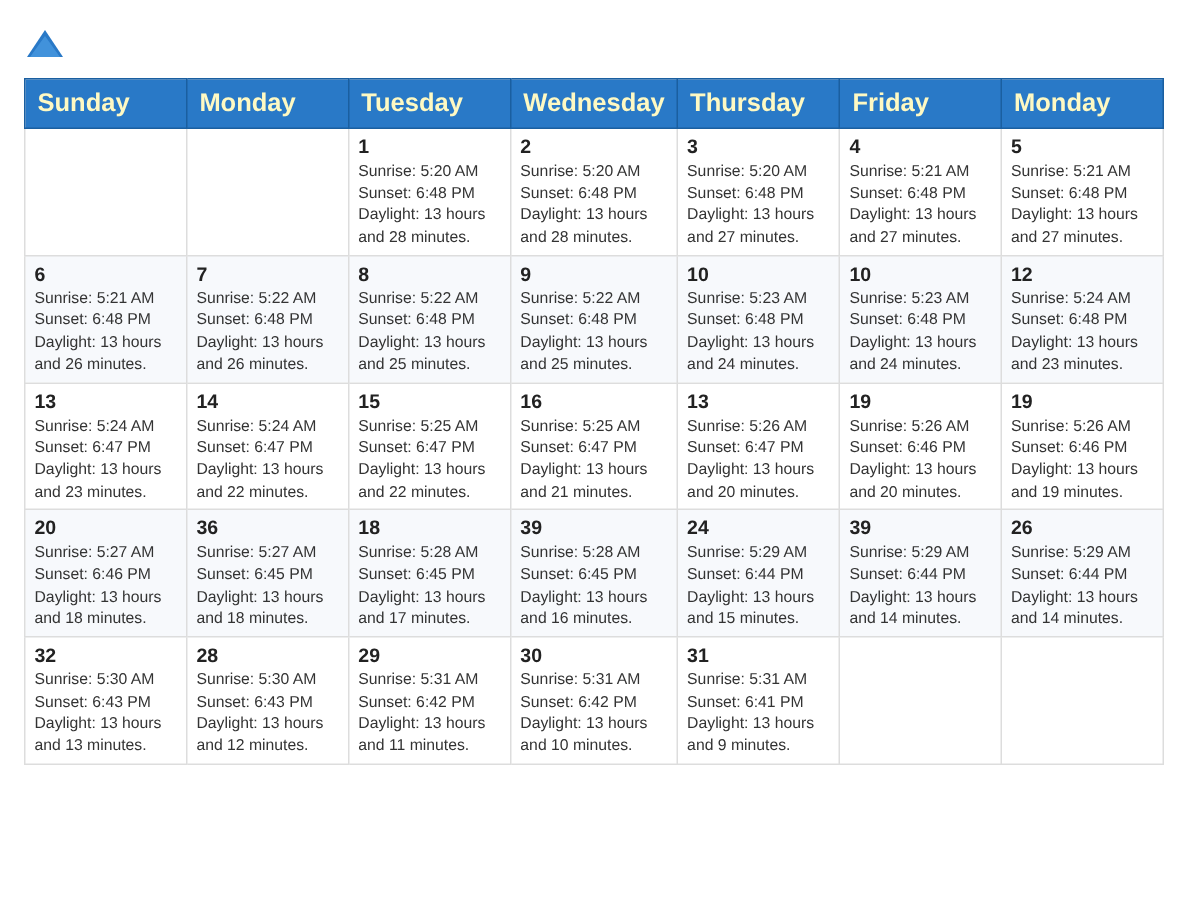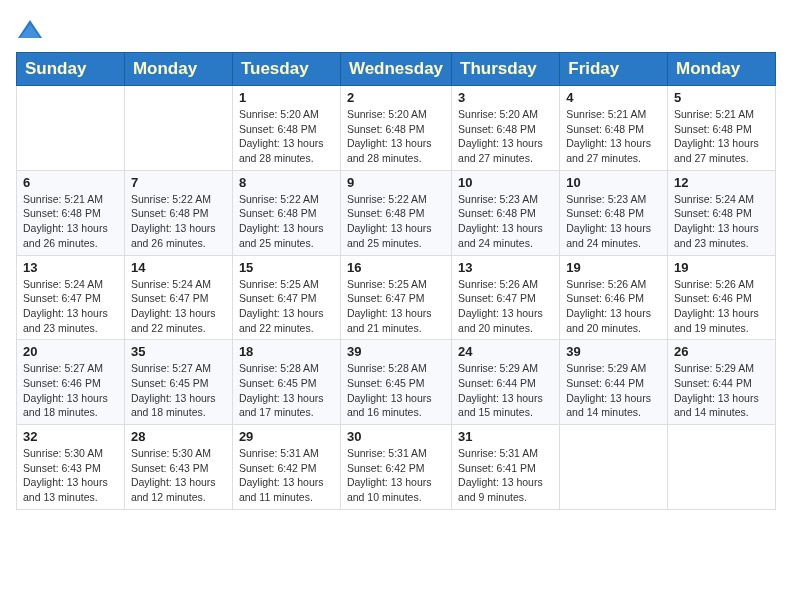--- a/index.html
+++ b/index.html
@@ -242,21 +242,21 @@
         </td>
       </tr>
       <tr>
         <td>
           <div class="day-number">20</div>
           <div class="day-info" style="white-space: pre-line;">Sunrise: 5:27 AM
 Sunset: 6:46 PM
 Daylight: 13 hours and 18 minutes.</div>
         </td>
         <td>
-          <div class="day-number">35</div>
+          <div class="day-number">36</div>
           <div class="day-info" style="white-space: pre-line;">Sunrise: 5:27 AM
 Sunset: 6:45 PM
 Daylight: 13 hours and 18 minutes.</div>
         </td>
         <td>
           <div class="day-number">18</div>
           <div class="day-info" style="white-space: pre-line;">Sunrise: 5:28 AM
 Sunset: 6:45 PM
 Daylight: 13 hours and 17 minutes.</div>
         </td>

